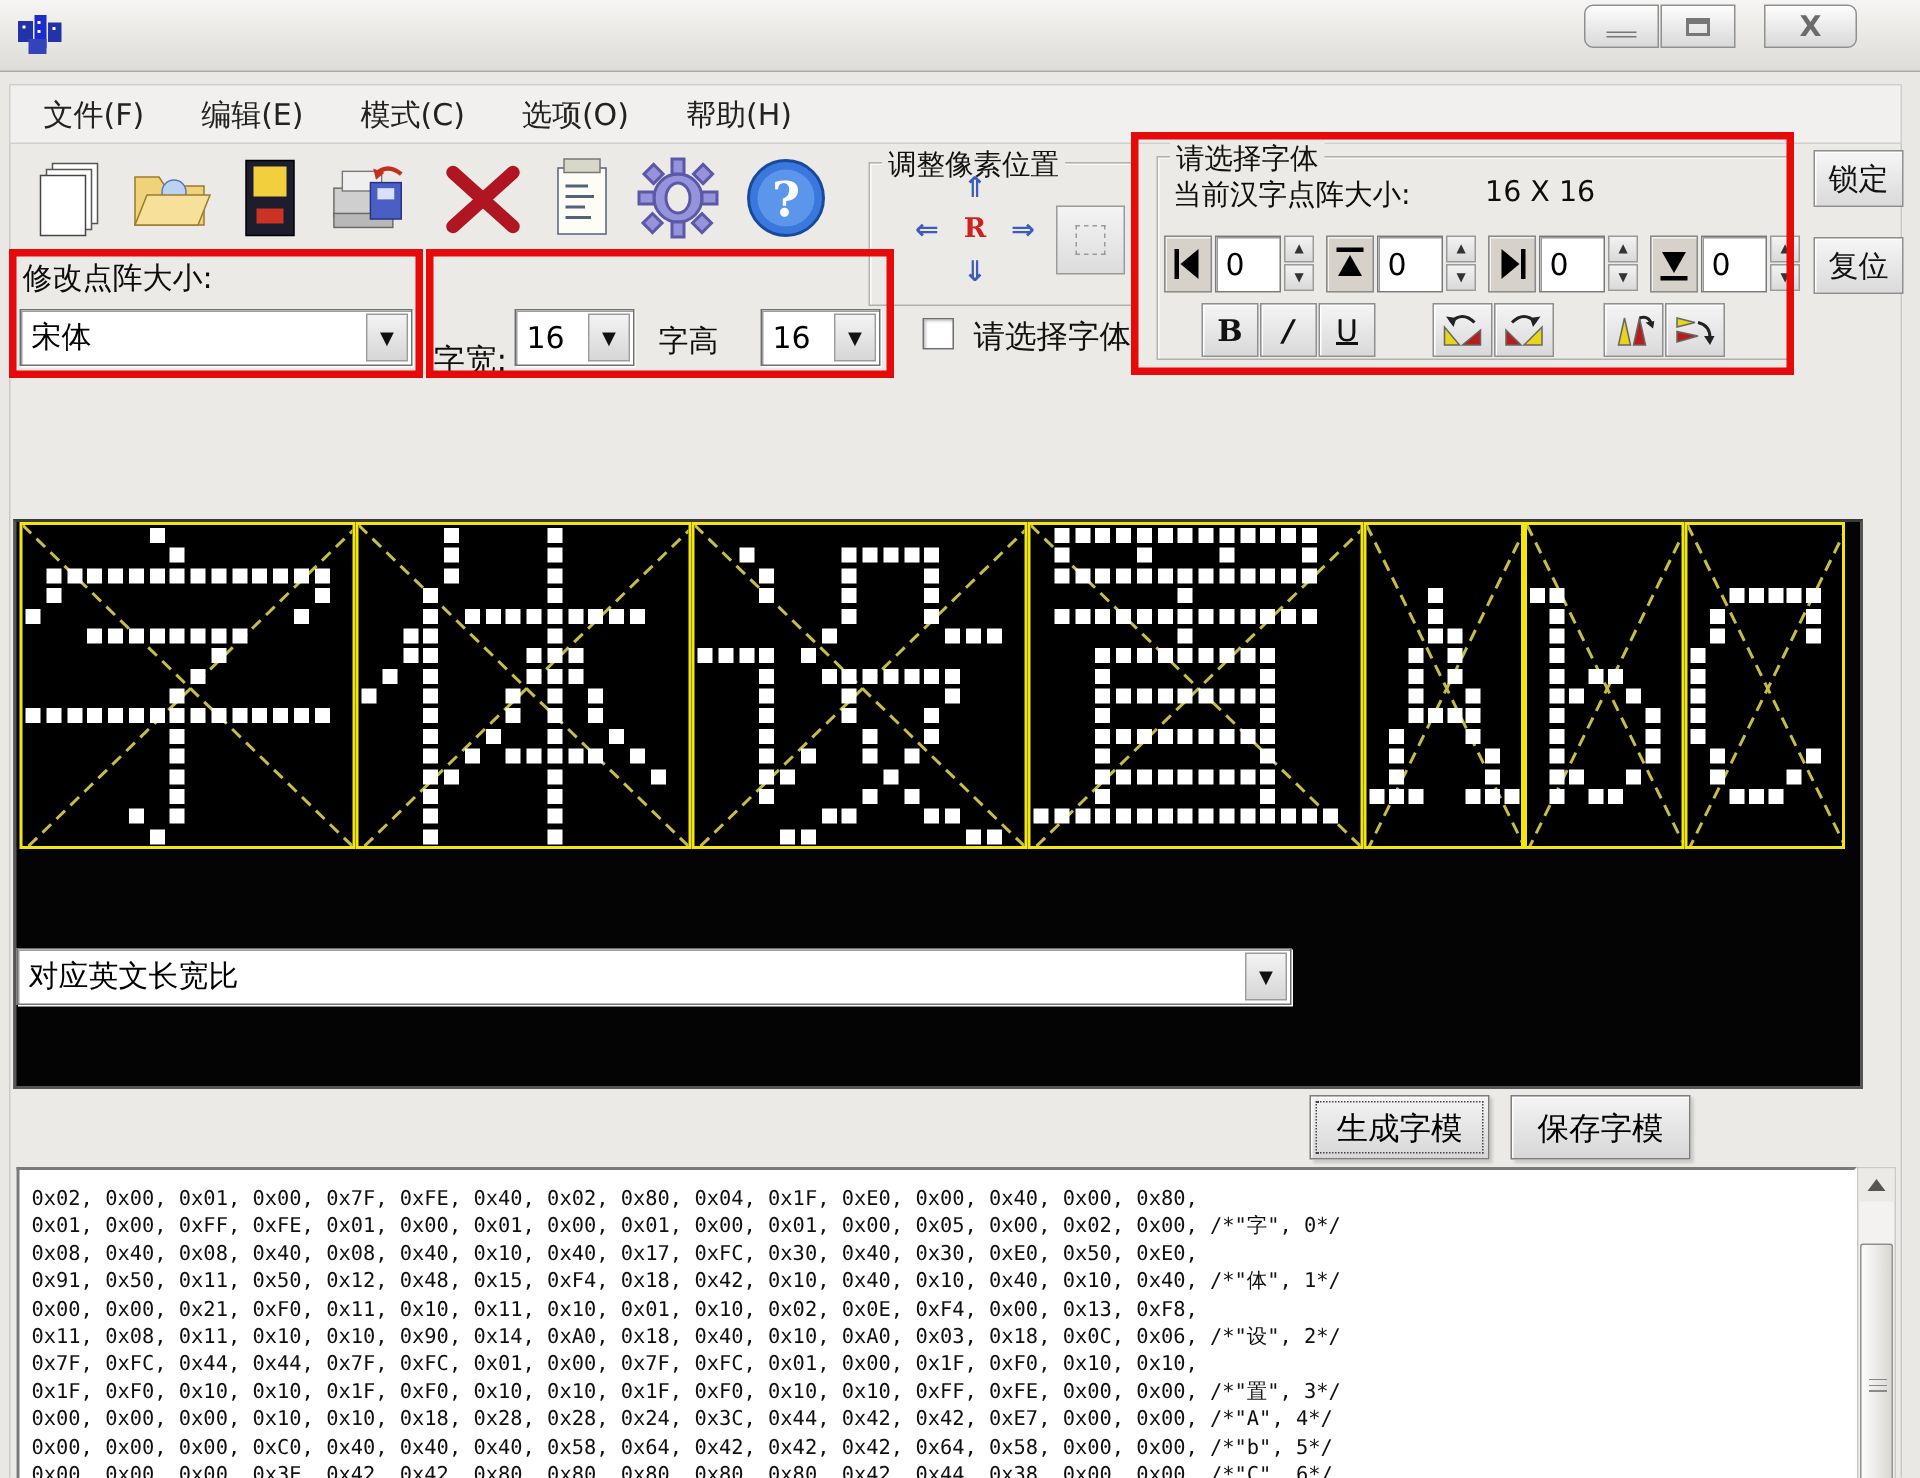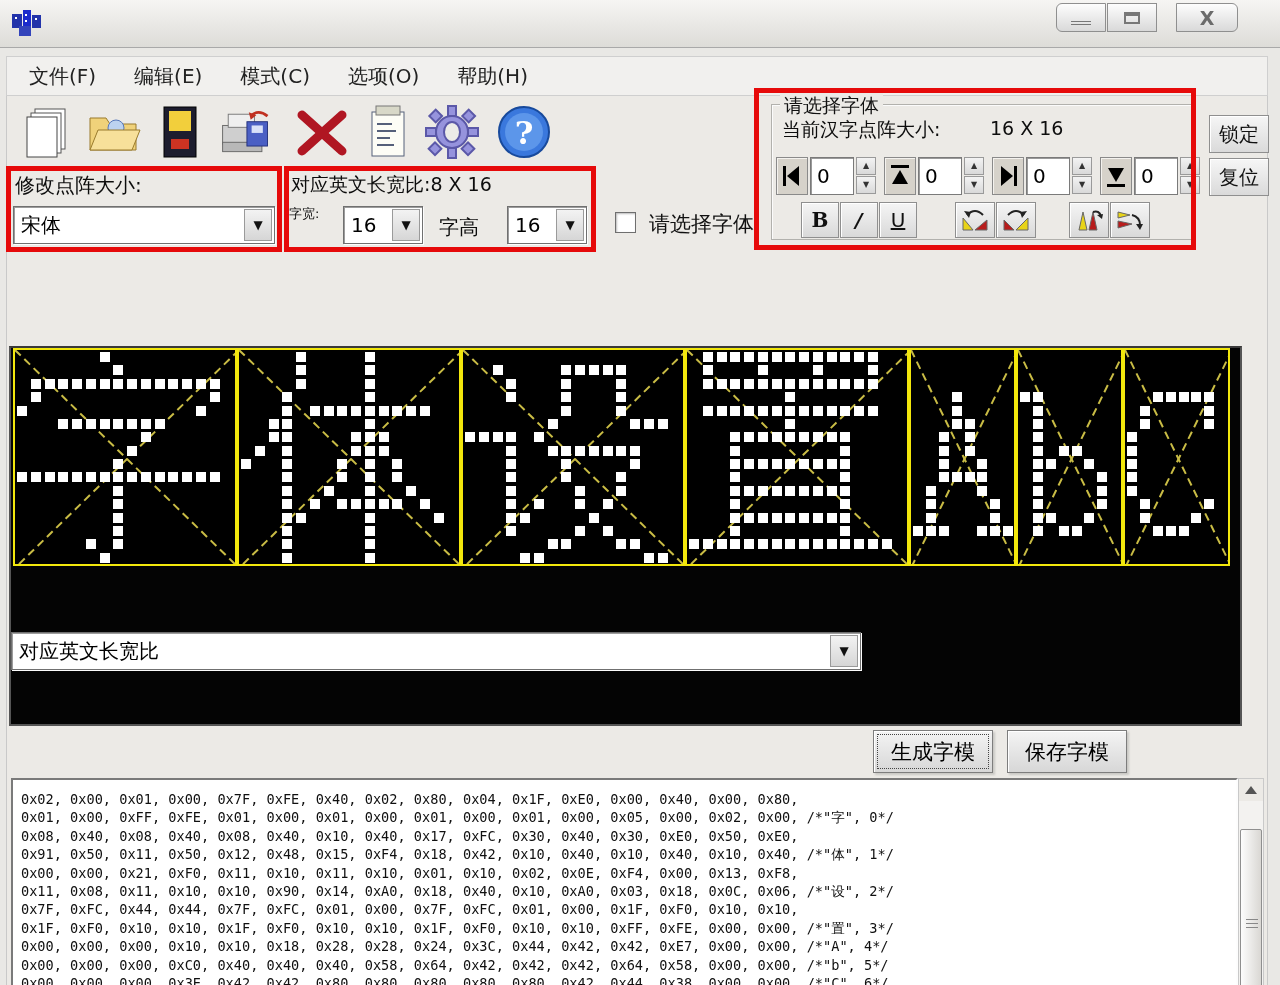--- a/index.html
+++ b/index.html
@@ -213,20 +213,31 @@
     </svg>
   </div>
   <div class="tool-btn" style="left:488px">
     <svg width="56" height="56" viewBox="0 0 56 56">
       <circle cx="28" cy="28" r="25" fill="#3a78dd" stroke="#184a9c" stroke-width="2"></circle>
       <circle cx="28" cy="28" r="19" fill="#5c96ea"></circle>
       <text x="28" y="40" text-anchor="middle" font-size="32" font-weight="bold" fill="#ffffff" font-family="DejaVu Serif, serif">?</text>
     </svg>
   </div>
 
+  <div class="groupbox" style="left:572px;top:12px;width:178px;height:96px">
+    <span class="legend">调整像素位置</span>
+    <span class="flat-arrow" style="left:56px;top:4px">⇑</span>
+    <span class="flat-arrow" style="left:24px;top:32px">⇐</span>
+    <span class="flat-arrow" id="r-btn" style="left:56px;top:32px">R</span>
+    <span class="flat-arrow" style="left:88px;top:32px">⇒</span>
+    <span class="flat-arrow" style="left:56px;top:60px">⇓</span>
+    <div id="center-btn" style="left:124px;top:28px">
+      <span class="dash"></span>
+    </div>
+  </div>
   <span class="checkbox" style="left:608px;top:116px"></span>
   <span class="chk-label" style="left:642px;top:114px">请选择字体</span>
 
   <div class="groupbox" style="left:764px;top:8px;width:424px;height:136px">
     <span class="legend">请选择字体</span>
     <span class="label" style="left:10px;top:12px;font-size:19px">当前汉字点阵大小:</span>
     <span class="label" style="left:218px;top:12px;font-size:19px">16 X 16</span>
 
     <div class="spin-icon" style="left:4px;top:52px">
       <svg width="22" height="26" viewBox="0 0 22 26">
@@ -307,31 +318,30 @@
   </div>
   <div class="small-btn" style="left:1103px;top:106px;width:40px">
     <svg width="28" height="24" viewBox="0 0 28 24">
       <polygon points="2,4 2,10 14,7" fill="#e8d418" stroke="#666"></polygon>
       <polygon points="2,13 2,20 16,16" fill="#b81c1c" stroke="#666"></polygon>
       <path d="M16 7 Q24 9 24 17" fill="none" stroke="#222" stroke-width="2"></path>
         <polygon points="24,22 20,16 27,16" fill="#222"></polygon>
     </svg>
   </div>
 
-  <div class="side-btn" style="top:19px">锁定</div>
+  <div class="side-btn" style="top:4px">锁定</div>
   <div class="side-btn" style="top:62px">复位</div>
 
   <span class="label" style="left:8px;top:76px">修改点阵大小:</span>
   <div class="combo" style="left:6px;top:110px;width:262px;height:38px">
     <span class="val">宋体</span>
     <span class="drop">▼</span>
   </div>
 
-  <span class="label" style="left:284px;top:76px;font-size:19px">对应英文长宽比:8 X 16</span>
-  <span class="label" style="left:282px;top:109px;font-size:13px">字宽:</span>
+  <span class="label" style="left:282px;top:130px;font-size:21px">字宽:</span>
   <div class="combo" style="left:336px;top:110px;width:80px;height:38px">
     <span class="val">16</span>
     <span class="drop">▼</span>
   </div>
   <span class="label" style="left:432px;top:118px">字高</span>
   <div class="combo" style="left:500px;top:110px;width:80px;height:38px">
     <span class="val">16</span>
     <span class="drop">▼</span>
   </div>
 

